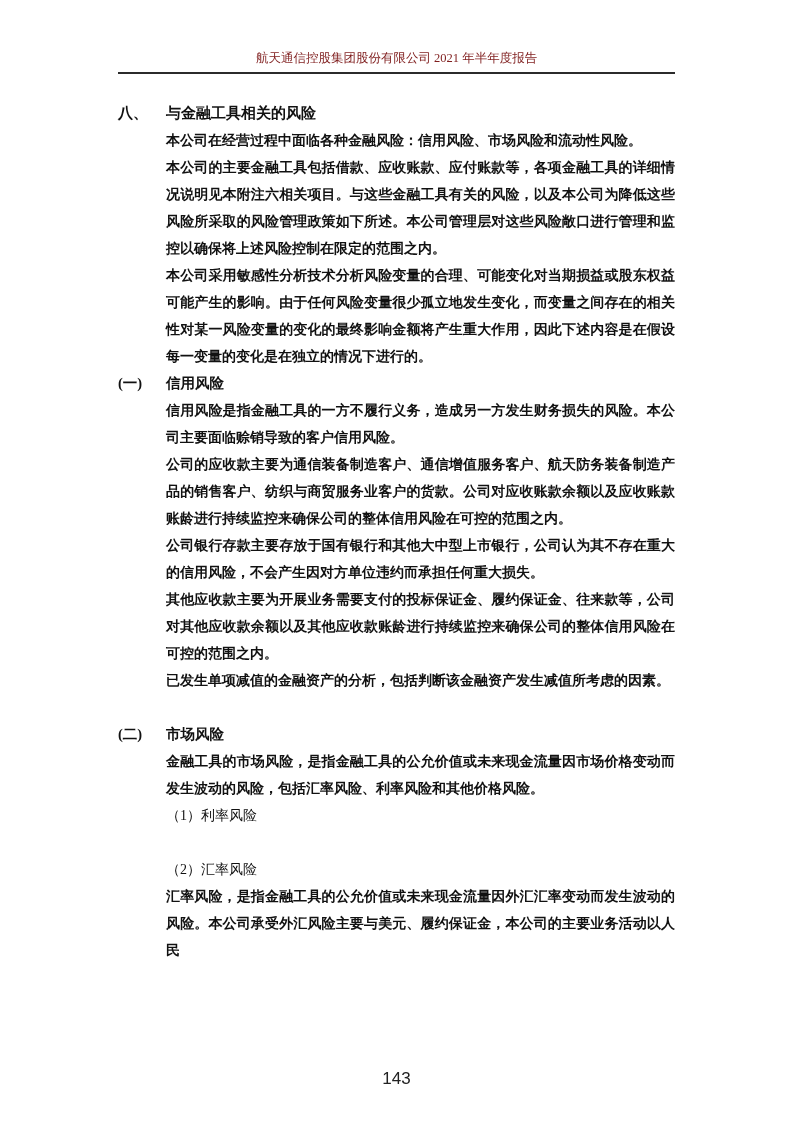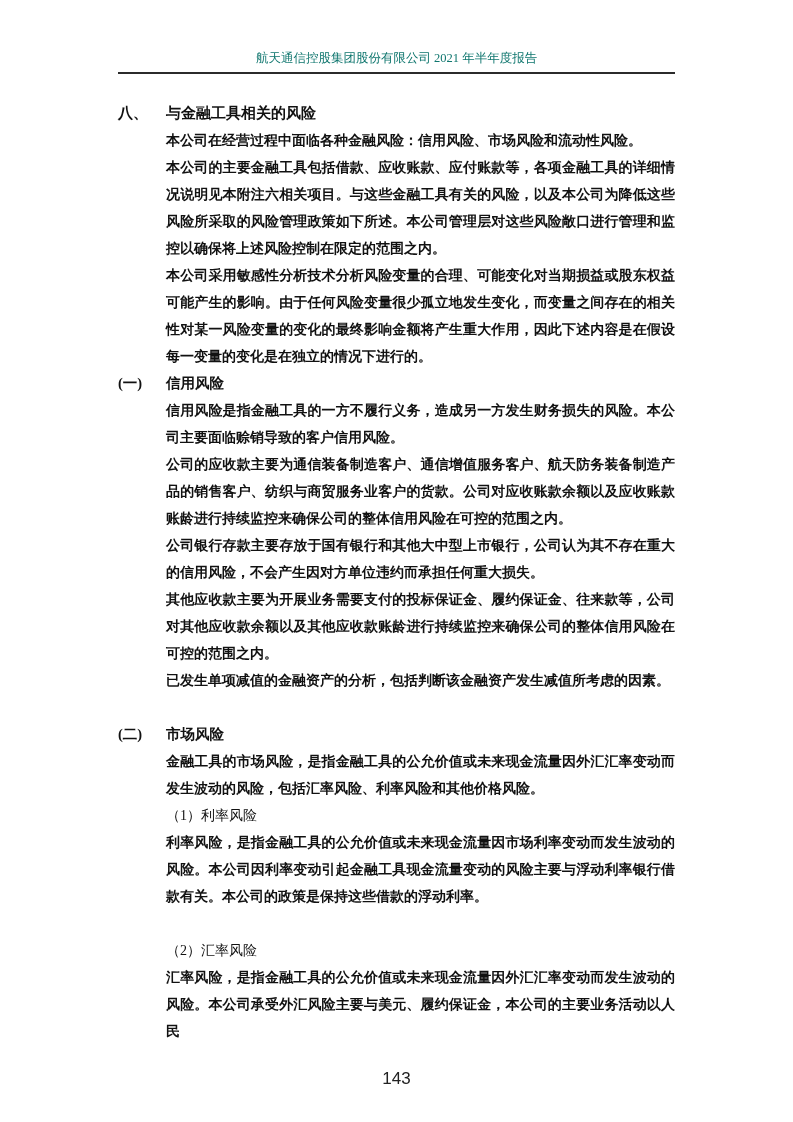--- a/index.html
+++ b/index.html
@@ -15,21 +15,21 @@
     color: #111111;
   }
   .page-header {
     position: absolute;
     top: 50px;
     left: 118px;
     width: 557px;
     text-align: center;
     font-size: 12.5px;
     line-height: 17px;
-    color: #0f766e;
+    color: #7f1d1d;
     border-bottom: 2px solid #2b2b2b;
     padding-bottom: 5px;
   }
   .doc-content {
     position: absolute;
     top: 100px;
     left: 166px;
     width: 509px;
     font-size: 14px;
     line-height: 27px;
@@ -65,23 +65,22 @@
       <div class="blk para">本公司的主要金融工具包括借款、应收账款、应付账款等，各项金融工具的详细情况说明见本附注六相关项目。与这些金融工具有关的风险，以及本公司为降低这些风险所采取的风险管理政策如下所述。本公司管理层对这些风险敞口进行管理和监控以确保将上述风险控制在限定的范围之内。</div>
       <div class="blk para">本公司采用敏感性分析技术分析风险变量的合理、可能变化对当期损益或股东权益可能产生的影响。由于任何风险变量很少孤立地发生变化，而变量之间存在的相关性对某一风险变量的变化的最终影响金额将产生重大作用，因此下述内容是在假设每一变量的变化是在独立的情况下进行的。</div>
       <div class="blk heading2"><span class="h-num">(一)</span><span class="h-title">信用风险</span></div>
       <div class="blk para">信用风险是指金融工具的一方不履行义务，造成另一方发生财务损失的风险。本公司主要面临赊销导致的客户信用风险。</div>
       <div class="blk para">公司的应收款主要为通信装备制造客户、通信增值服务客户、航天防务装备制造产品的销售客户、纺织与商贸服务业客户的货款。公司对应收账款余额以及应收账款账龄进行持续监控来确保公司的整体信用风险在可控的范围之内。</div>
       <div class="blk para">公司银行存款主要存放于国有银行和其他大中型上市银行，公司认为其不存在重大的信用风险，不会产生因对方单位违约而承担任何重大损失。</div>
       <div class="blk para">其他应收款主要为开展业务需要支付的投标保证金、履约保证金、往来款等，公司对其他应收款余额以及其他应收款账龄进行持续监控来确保公司的整体信用风险在可控的范围之内。</div>
       <div class="blk para">已发生单项减值的金融资产的分析，包括判断该金融资产发生减值所考虑的因素。</div>
       <div class="blk spacer"></div>
       <div class="blk heading2"><span class="h-num">(二)</span><span class="h-title">市场风险</span></div>
-      <div class="blk para">金融工具的市场风险，是指金融工具的公允价值或未来现金流量因外汇汇率变动而发生波动的风险，包括汇率风险、利率风险和其他价格风险。</div>
+      <div class="blk para">金融工具的市场风险，是指金融工具的公允价值或未来现金流量因市场价格变动而发生波动的风险，包括汇率风险、利率风险和其他价格风险。</div>
       <div class="blk subheading">（1）利率风险</div>
-      <div class="blk para">利率风险，是指金融工具的公允价值或未来现金流量因市场利率变动而发生波动的风险。本公司因利率变动引起金融工具现金流量变动的风险主要与浮动利率银行借款有关。本公司的政策是保持这些借款的浮动利率。</div>
       <div class="blk spacer"></div>
       <div class="blk subheading">（2）汇率风险</div>
       <div class="blk para">汇率风险，是指金融工具的公允价值或未来现金流量因外汇汇率变动而发生波动的风险。本公司承受外汇风险主要与美元、履约保证金，本公司的主要业务活动以人民</div>
     </div>
 
   <div class="page-footer">143</div>
 
 </div>
 
 </body></html>

